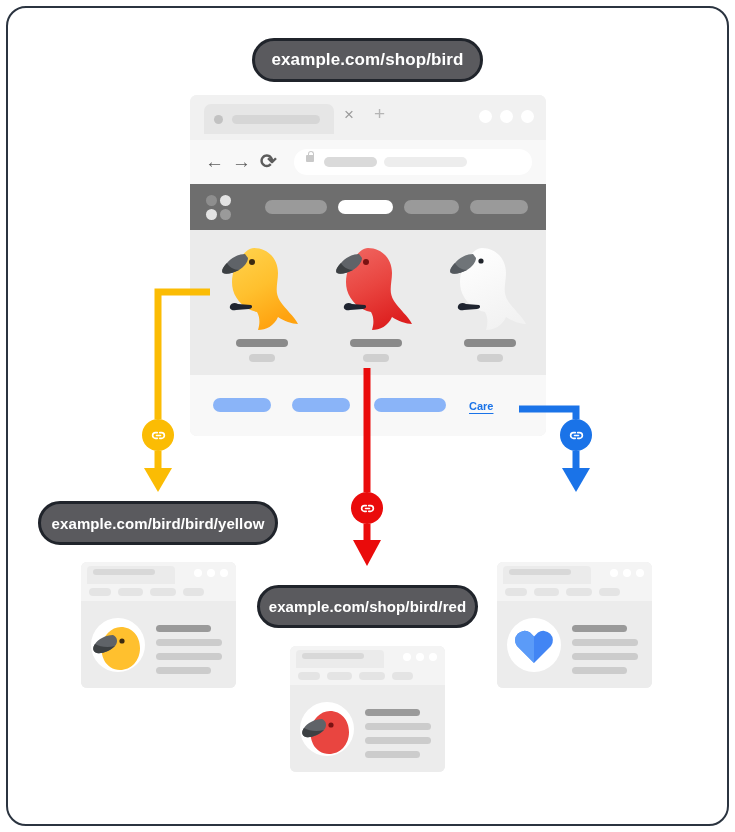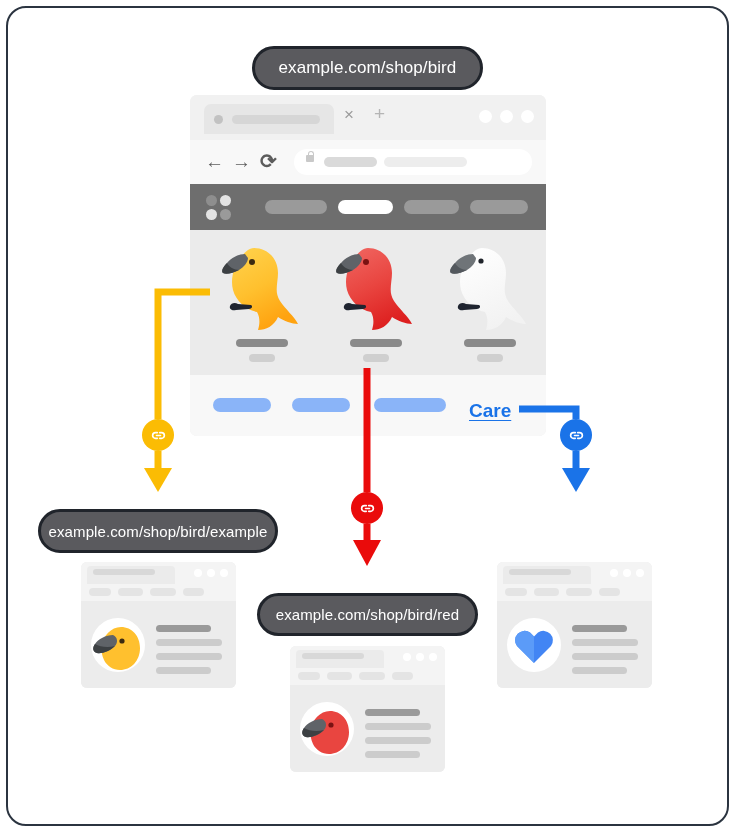--- a/index.html
+++ b/index.html
@@ -9,22 +9,22 @@
 
   .card-frame{
     position:absolute;left:6px;top:6px;width:723px;height:820px;
     background:#ffffff;border:2px solid #2b3440;border-radius:20px;box-sizing:border-box;
   }
 
   
   .url-pill{
     position:absolute;display:flex;align-items:center;justify-content:center;
     background:#5a5a5e;border:3px solid #20242b;border-radius:40px;
-    color:#ffffff;font-weight:normal;letter-spacing:.1px;white-space:nowrap;
-    box-sizing:border-box;z-index:40;margin-top:8px;
+    color:#ffffff;font-weight:bold;letter-spacing:.1px;white-space:nowrap;
+    box-sizing:border-box;z-index:40;
   }
   #pill-top{left:252px;top:38px;width:231px;height:44px;font-size:17px;}
   #pill-yellow{left:38px;top:501px;width:240px;height:44px;font-size:15px;}
   #pill-red{left:257px;top:585px;width:221px;height:43px;font-size:15px;}
   #pill-care{left:461px;top:501px;width:232px;height:44px;font-size:15px;}
 
   
   .browser{
     position:absolute;left:190px;top:95px;width:356px;height:341px;
     background:#eeeeee;border-radius:7px;overflow:hidden;z-index:10;
@@ -53,21 +53,21 @@
   .b-grid i:nth-child(3){left:0;top:14px;background:#e3e3e3;}
   .b-grid i:nth-child(4){left:14px;top:14px;background:#9a9a9a;}
   .b-navpill{position:absolute;top:16px;height:14px;border-radius:8px;background:#9a9a9a;}
   .b-navpill.active{background:#ffffff;}
   .b-content{position:relative;height:145px;background:#ebebeb;}
   .b-caption{position:absolute;}
   .b-cap1{width:52px;height:8px;border-radius:5px;background:#8a8a8a;}
   .b-cap2{width:26px;height:8px;border-radius:5px;background:#cfcfcf;margin-top:7px;}
   .b-footer{position:relative;height:61px;background:#f8f8f8;}
   .b-linkpill{position:absolute;top:23px;height:14px;border-radius:8px;background:#8ab4f8;}
-  .care-link{position:absolute;left:469px;top:400px;color:#1a73e8;font-size:19px;font-weight:bold;
+  .care-link{position:absolute;left:469px;top:400px;color:#1a73e8;font-size:11px;font-weight:bold;
     text-decoration:underline;text-underline-offset:3px;z-index:30;}
 
   
   .bird{position:absolute;z-index:12;}
 
   
   .conn{position:absolute;z-index:20;}
   .badge{position:absolute;z-index:35;width:32px;height:32px;border-radius:50%;display:flex;align-items:center;justify-content:center;}
   #badge-yellow{left:142px;top:419px;background:#fbbc04;}
   #badge-red{left:351px;top:492px;background:#ea0b0b;}
@@ -242,21 +242,21 @@
 
     <div class="b-footer">
       <div class="b-linkpill" style="left:23px;width:58px;"></div>
       <div class="b-linkpill" style="left:102px;width:58px;"></div>
       <div class="b-linkpill" style="left:184px;width:72px;"></div>
     </div>
   </div>
 
   <div class="care-link">Care</div>
 
-  <div class="url-pill" id="pill-yellow">example.com/shop/bird/example</div>
+  <div class="url-pill" id="pill-yellow">example.com/bird/bird/yellow</div>
   <div class="url-pill" id="pill-red">example.com/shop/bird/red</div>
 
   <div class="mini" id="mini-yellow">
     <div class="m-tabbar">
       <div class="m-tab"></div>
       <div class="m-tabbar-in"></div>
       <div class="m-dots">
           <span></span>
           <span></span>
           <span></span>

